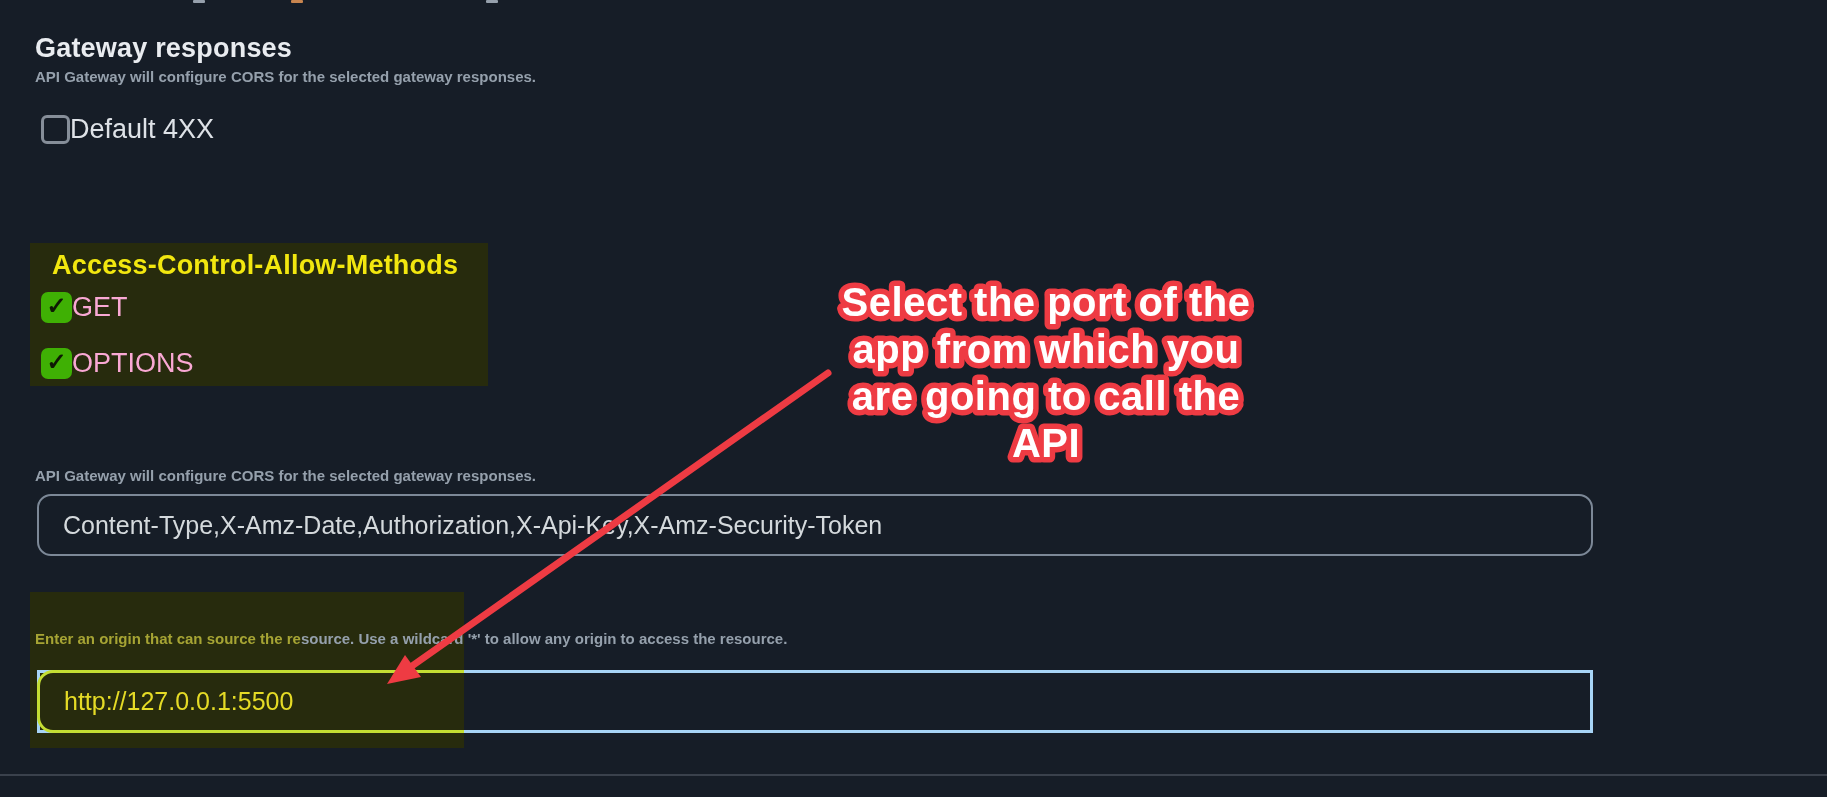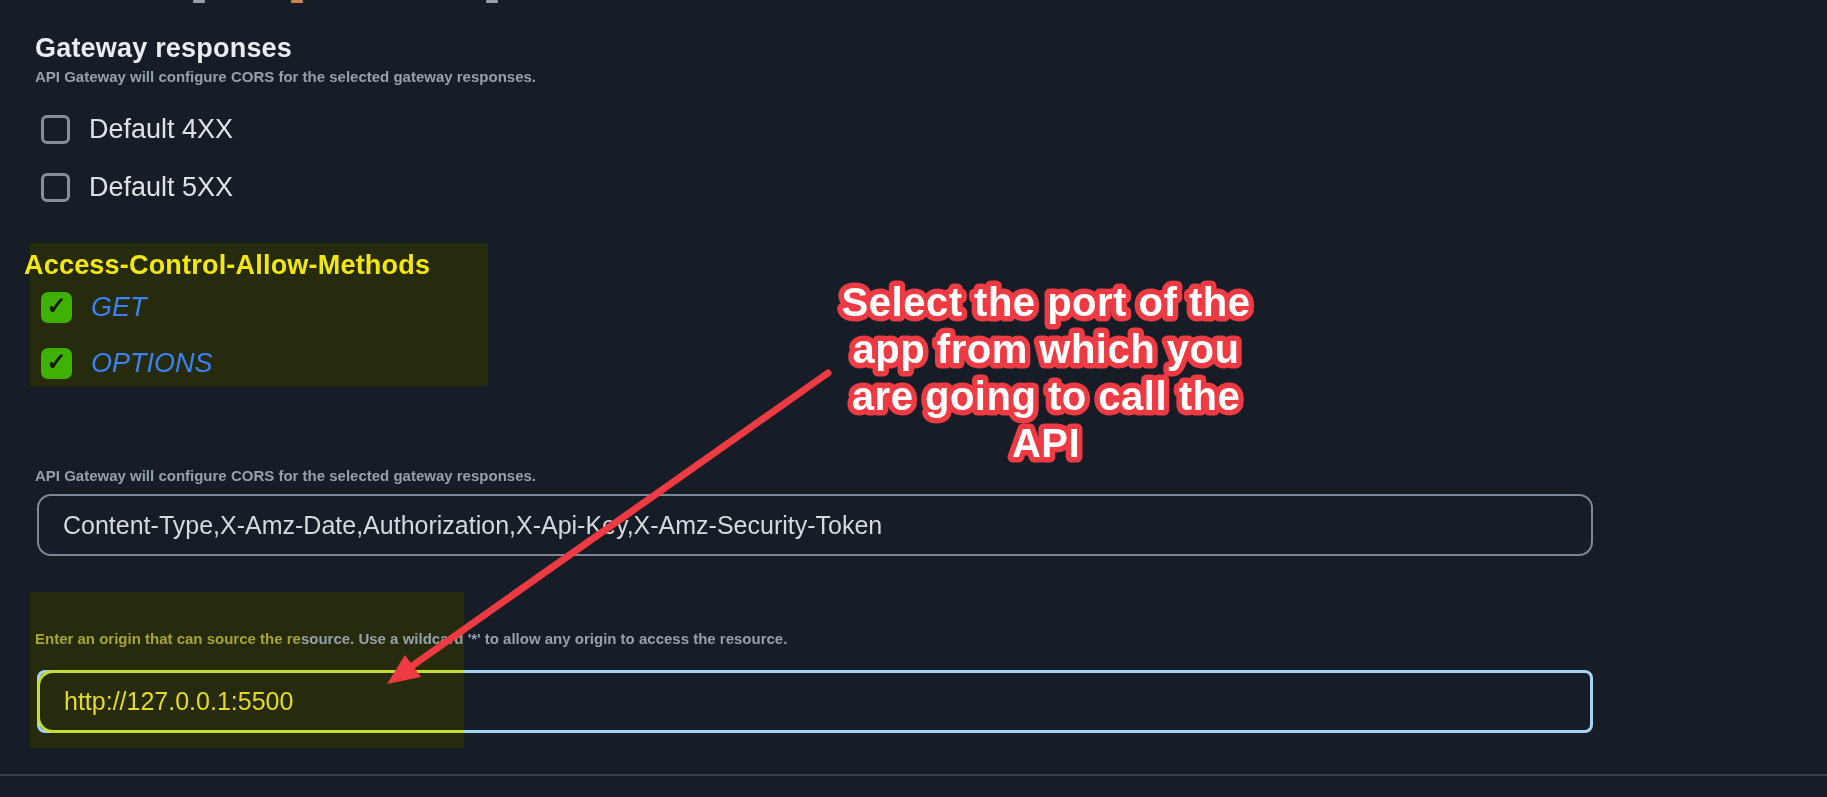--- a/index.html
+++ b/index.html
@@ -36,21 +36,20 @@
     background: #272b0d;
     z-index: 0;
   }
   .yellow-title { color: #f2e70f; }
 
   
   .check-row {
     position: absolute;
     display: flex;
     align-items: center;
-    gap: 19px;
     height: 32px;
     z-index: 1;
   }
   .cb {
     display: inline-block;
     width: 29px; height: 29px;
     border-radius: 6px;
     flex: 0 0 auto;
   }
   .cb.unchecked {
@@ -67,38 +66,38 @@
     justify-content: center;
   }
   .cb.checked .check-glyph {
     color: #0e1a04;
     font-size: 24px;
     font-weight: bold;
     line-height: 1;
     transform: translateY(-1px);
   }
   .cb-label { font-size: 27px; color: #dee2e7; }
-  .cb-label.yellow { color: #3b82f6; font-style: italic; }
+  .cb-label.yellow { color: #f9a8d4; }
 
   
   .input-wrap { position: absolute; z-index: 1; }
   .text-input {
     width: 100%; height: 100%;
     background: transparent;
     border: 2.5px solid #7c8897;
     border-radius: 14px;
     padding: 0 24px;
     font-family: "Liberation Sans", sans-serif;
     font-size: 25px;
     color: #d4d9dc;
     outline: none;
   }
   .origin-input {
     border: 3px solid #a7d4f6;
-    border-radius: 8px;
+    border-radius: 0;
     color: #e5db26;
   }
   .origin-border-overlay {
     position: absolute;
     inset: 0;
     border: 3px solid #c4de33;
     border-radius: 16px;
     pointer-events: none;
     clip-path: inset(0 1129px 0 0);
   }
@@ -138,26 +137,22 @@
   <div class="marker-highlight" style="left:30px; top:243px; width:458px; height:143px;"></div>
   <div class="marker-highlight" style="left:30px; top:592px; width:434px; height:156px;"></div>
 
   <div class="abs section-title" style="left:35px; top:33px; z-index:1;">Gateway responses</div>
   <div class="abs section-desc" style="left:35px; top:68px; z-index:1;">API Gateway will configure CORS for the selected gateway responses.</div>
 
   <div class="check-row" style="left:41px; top:113px;">
     <span class="cb unchecked"></span>
     <span class="cb-label">Default 4XX</span>
   </div>
-  <div class="check-row" style="left:41px; top:171px;">
-    <span class="cb unchecked"></span>
-    <span class="cb-label">Default 5XX</span>
-  </div>
 
-  <div class="abs section-title yellow-title" style="left:24px; top:250px; z-index:1;">Access-Control-Allow-Methods</div>
+  <div class="abs section-title yellow-title" style="left:52px; top:250px; z-index:1;">Access-Control-Allow-Methods</div>
 
   <div class="check-row" style="left:41px; top:291px;">
     <span class="cb checked">
       <span class="check-glyph">✓</span>
     </span>
     <span class="cb-label yellow">GET</span>
   </div>
   <div class="check-row" style="left:41px; top:347px;">
     <span class="cb checked">
       <span class="check-glyph">✓</span>

